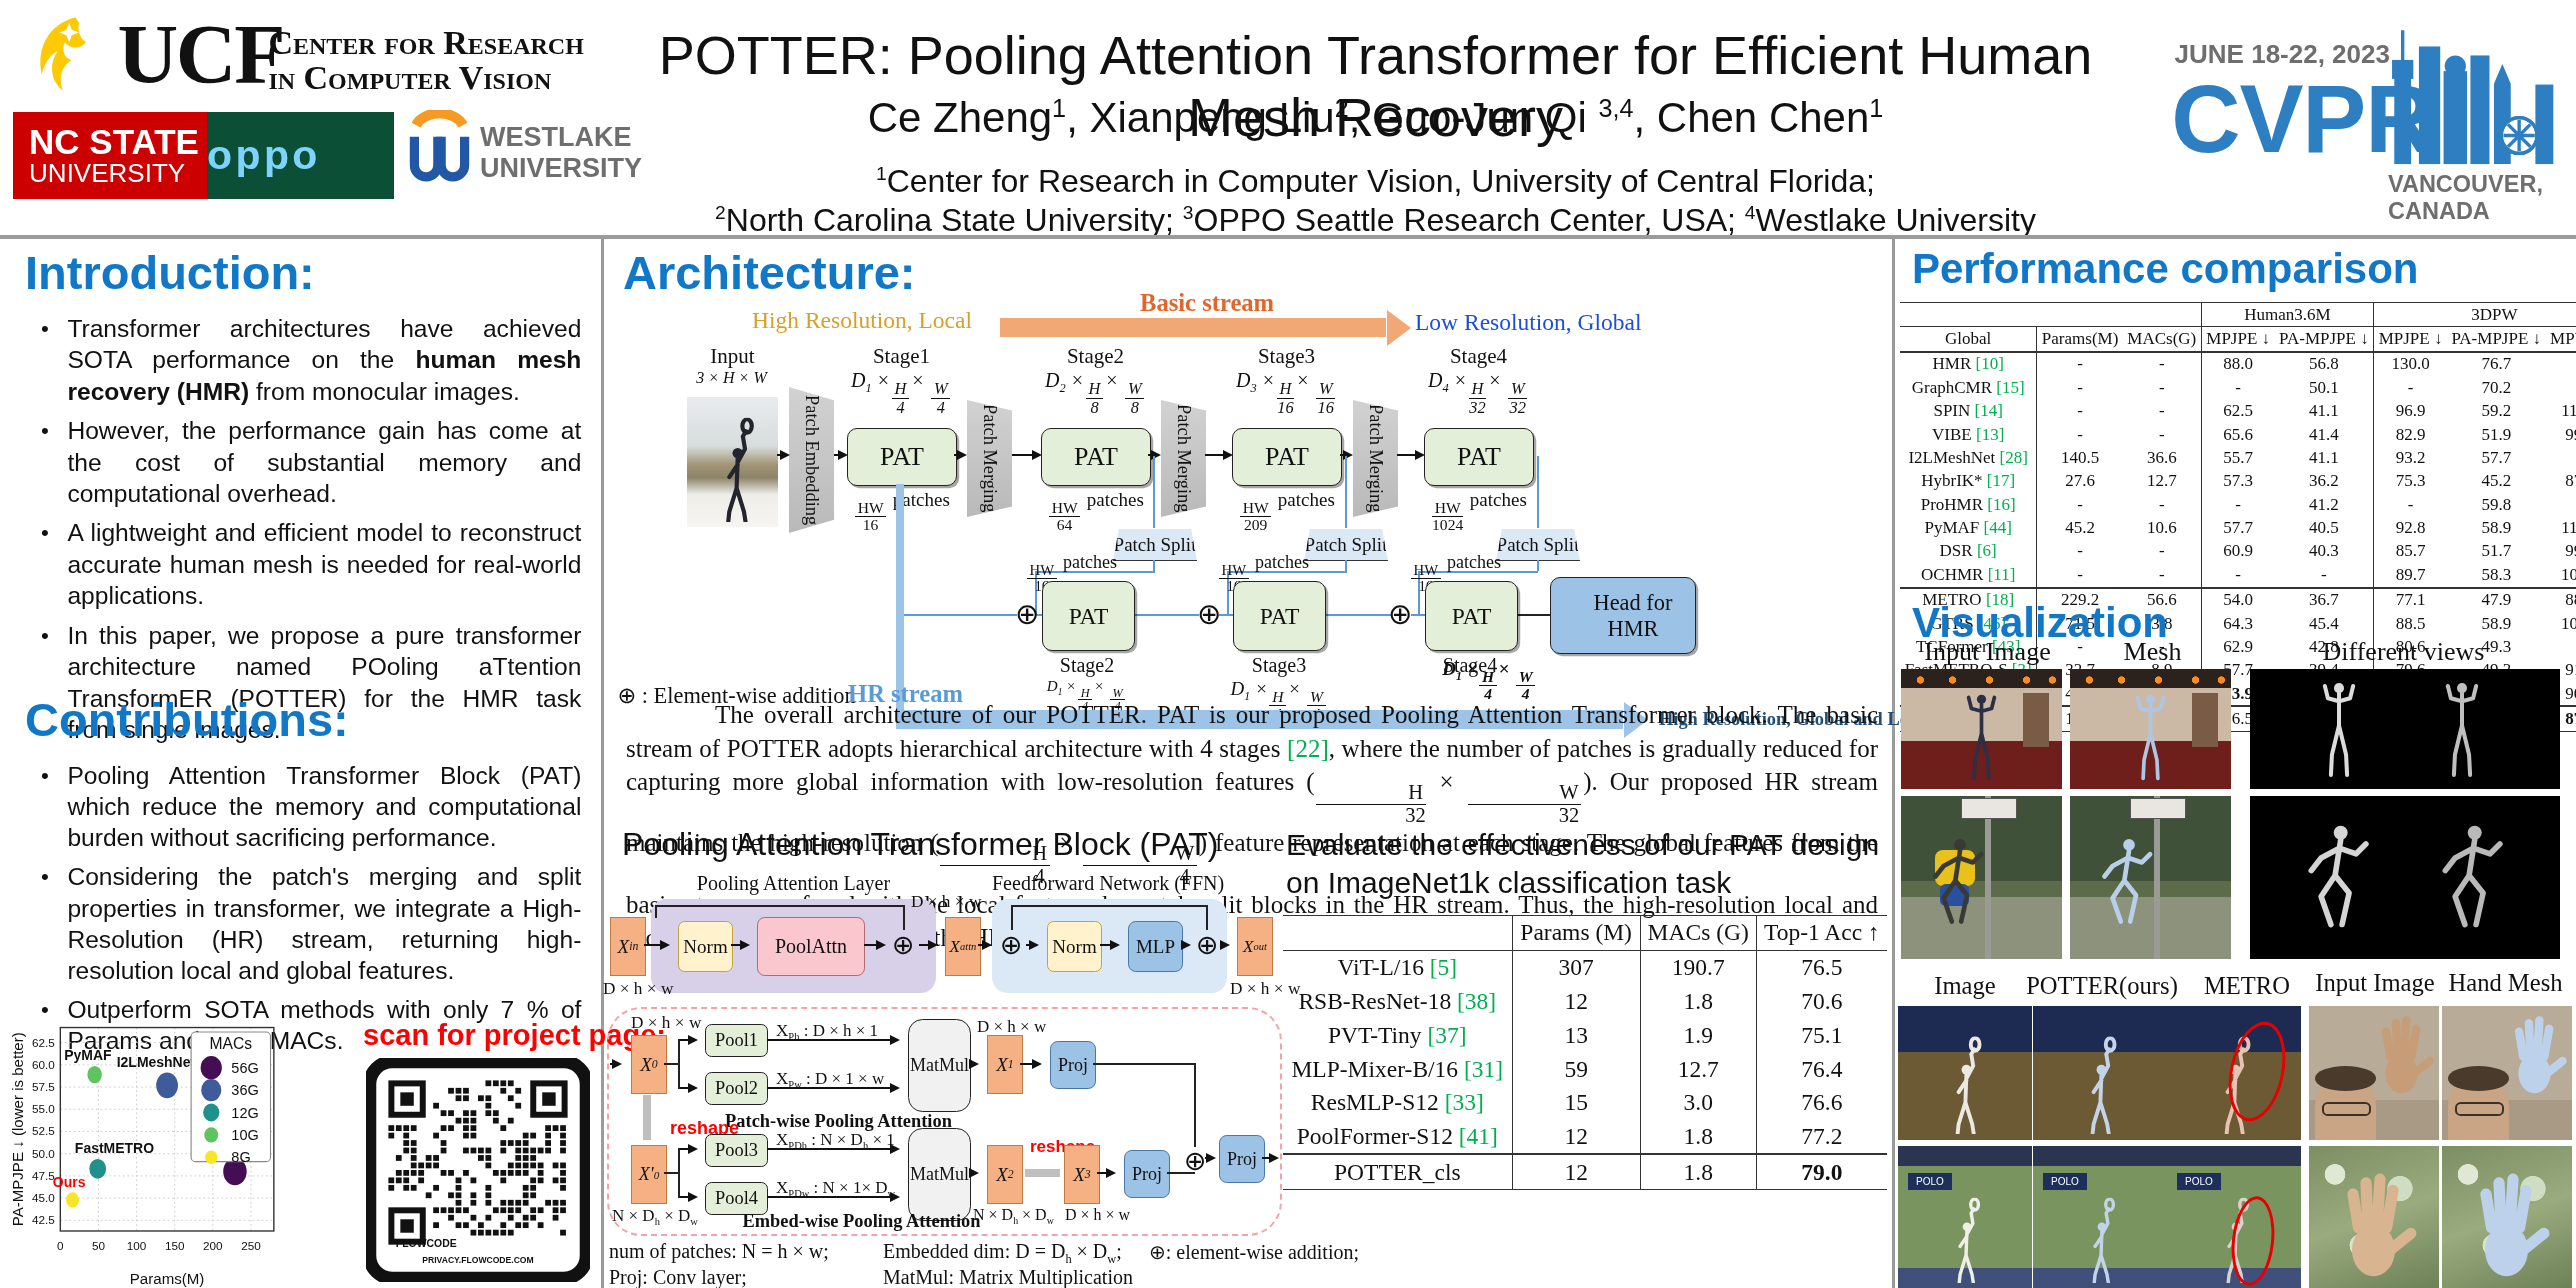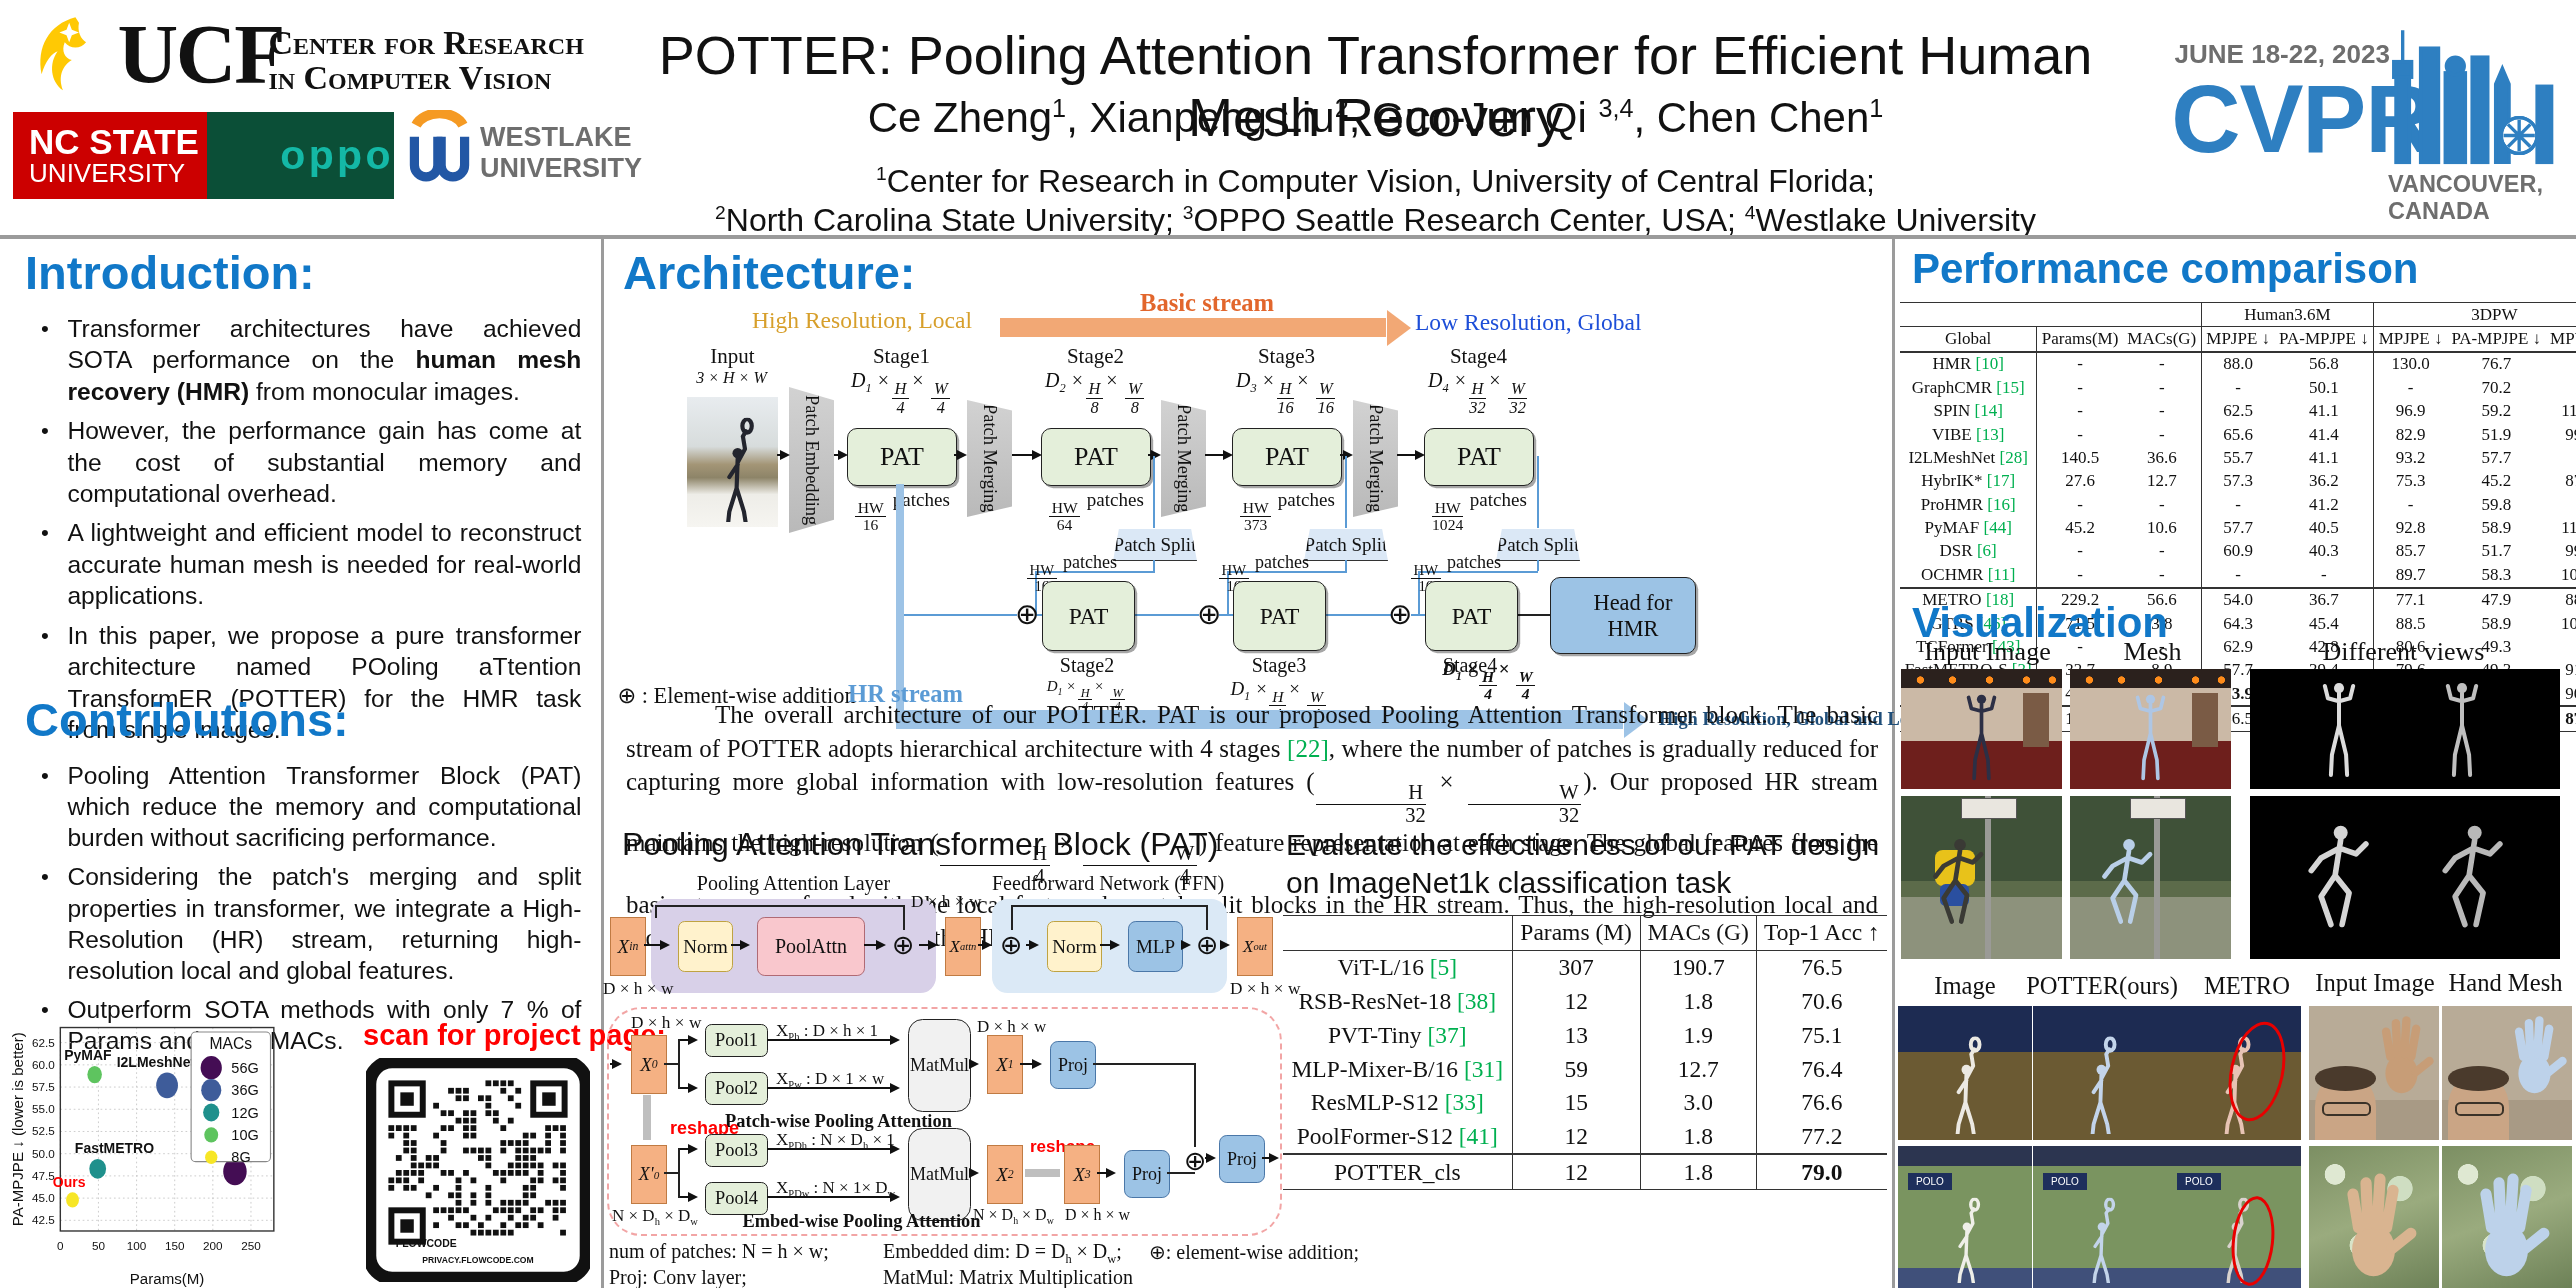--- a/index.html
+++ b/index.html
@@ -12,21 +12,21 @@
   b{font-weight:bold;}
   .ref{color:#00b050;}
   .frac{display:inline-flex;flex-direction:column;align-items:center;vertical-align:-0.45em;
         line-height:1.05;font-size:0.82em;margin:0 1.7px;}
   .fn{border-bottom:1.7px solid currentColor;padding:0 2.8px;}
   .sec{color:#1178c8;font-weight:bold;margin:0;}
   .hdiv{position:absolute;left:0;top:235px;width:2576px;height:3.9px;background:#9b9b9b;}
   .vdiv{position:absolute;top:239px;bottom:0;width:3.4px;background:#9b9b9b;}
   
   .nc{background:#cc0000;color:#fff;display:flex;flex-direction:column;justify-content:center;padding-left:15.7px;}
-  .oppo{background:#0b4f37;color:#14b8a6;display:flex;align-items:center;justify-content:flex-end;
+  .oppo{background:#0b4f37;color:#7dd3fc;display:flex;align-items:center;justify-content:flex-start;
         font-weight:bold;letter-spacing:3.4px;}
   .gray{color:#6e6e6e;}
   
   .bi{display:flex;margin-bottom:7.8px;}
   .bm{width:45px;text-align:center;flex:none;font-size:22.4px;line-height:1.45;}
   .bi p{margin:0;text-align:justify;}
   
   .patbox{background:#e4efda;border:1.7px solid #222;border-radius:10px;display:flex;
           align-items:center;justify-content:center;font-family:"Liberation Serif",serif;
           box-shadow:2.2px 2.2px 0 rgba(0,0,0,.35);}
@@ -542,21 +542,21 @@
     <div class="abs ser" style="left:224px;top:198px;width:137px;text-align:center;font-size:19px;"><span class="frac">
           <span class="fn">HW</span>
           <span class="fd">16</span>
         </span> patches</div>
     <div class="abs ser" style="left:418px;top:198px;width:137px;text-align:center;font-size:19px;"><span class="frac">
           <span class="fn">HW</span>
           <span class="fd">64</span>
         </span> patches</div>
     <div class="abs ser" style="left:609px;top:198px;width:137px;text-align:center;font-size:19px;"><span class="frac">
           <span class="fn">HW</span>
-          <span class="fd">373</span>
+          <span class="fd">209</span>
         </span> patches</div>
     <div class="abs ser" style="left:801px;top:198px;width:137px;text-align:center;font-size:19px;"><span class="frac">
           <span class="fn">HW</span>
           <span class="fd">1024</span>
         </span> patches</div>
 
     <div class="psplit abs" style="left:504px;top:238px;width:84px;height:31px;">Patch Split</div>
     <div class="psplit abs" style="left:695px;top:238px;width:84px;height:31px;">Patch Split</div>
     <div class="psplit abs" style="left:887px;top:238px;width:84px;height:31px;">Patch Split</div>
 

